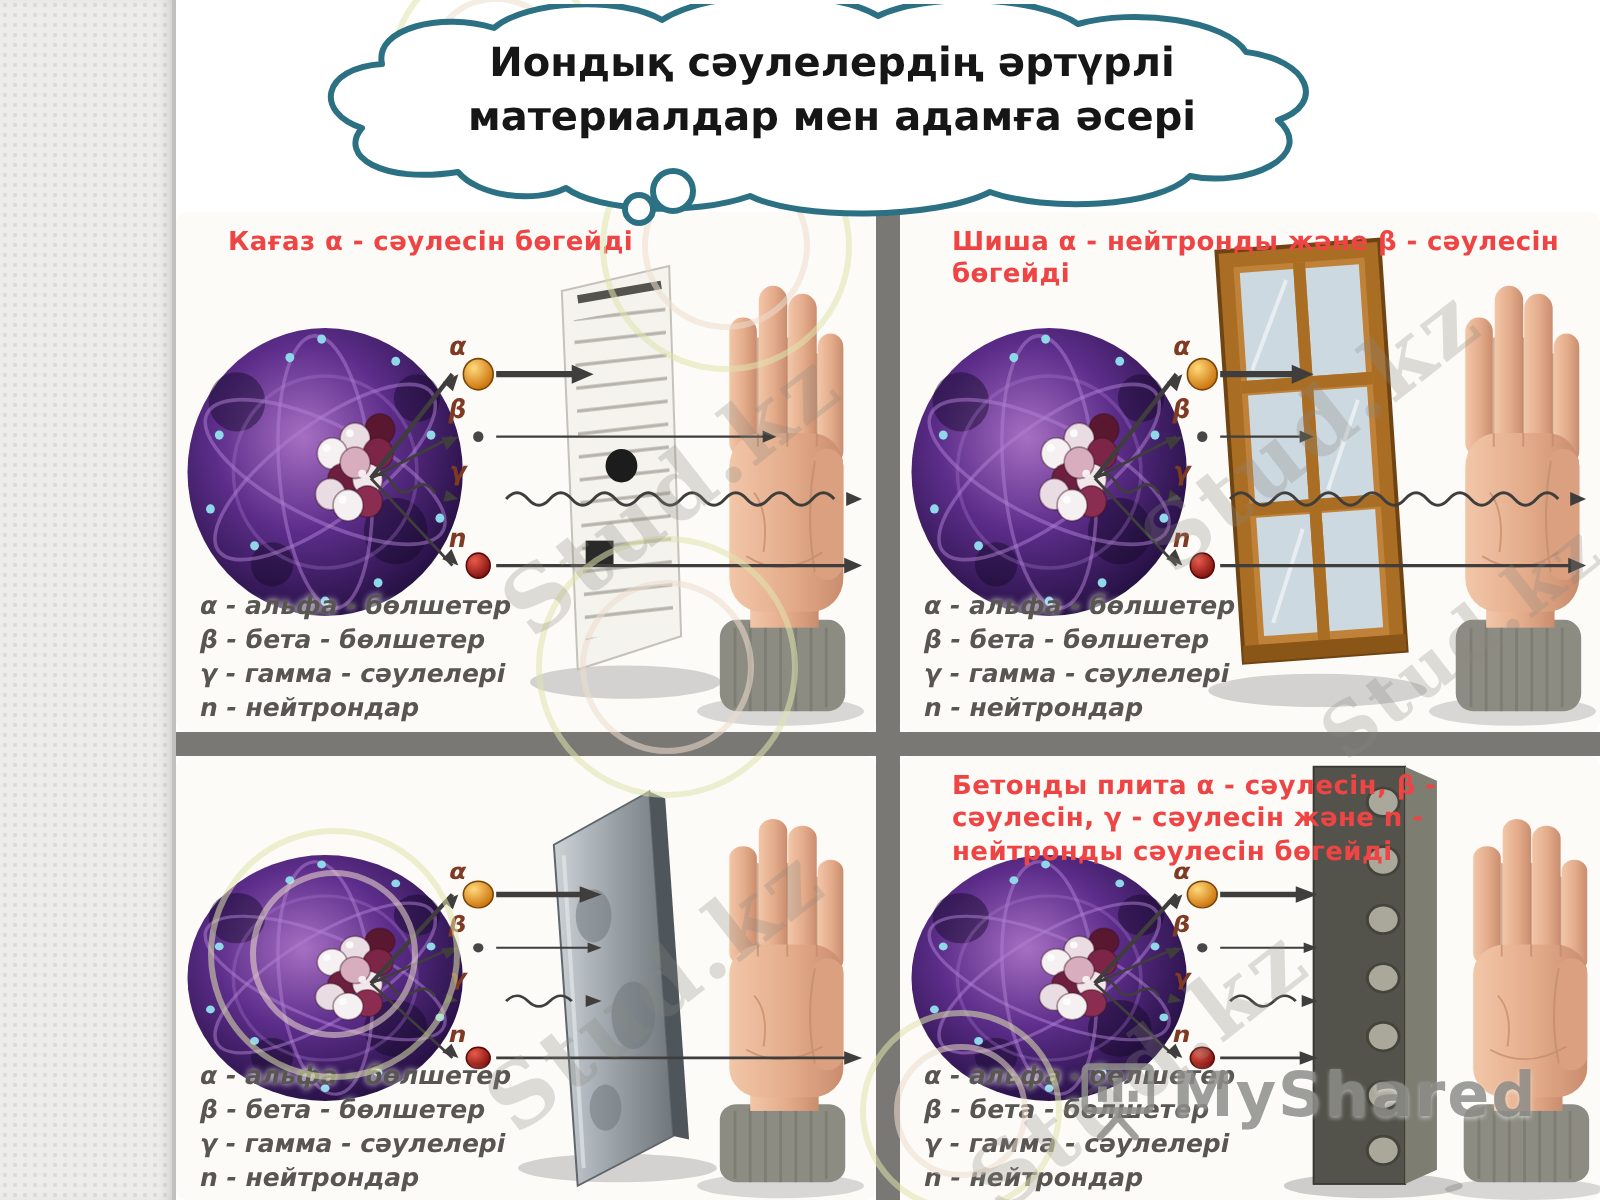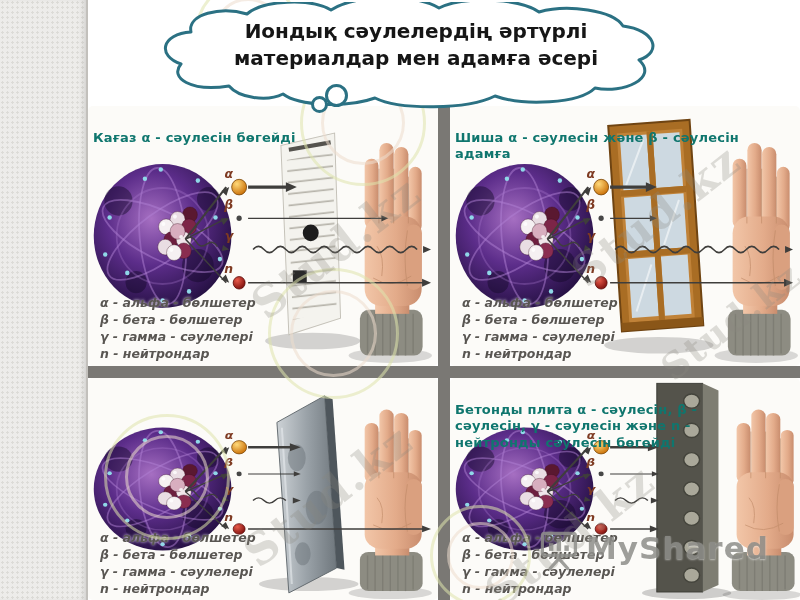--- a/index.html
+++ b/index.html
@@ -19,22 +19,22 @@
   .gutter-v{left:438px;top:106px;width:12px;height:494px;}
   .gutter-h{left:88px;top:366px;width:712px;height:12px;}
 
   .panel{position:absolute;background:#fcfbf8;border-radius:5px;z-index:1;overflow:hidden;}
   .panel-tl{left:88px;top:106px;width:350px;height:260px;}
   .panel-tr{left:450px;top:106px;width:350px;height:260px;}
   .panel-bl{left:88px;top:378px;width:350px;height:222px;}
   .panel-br{left:450px;top:378px;width:350px;height:222px;}
 
   .panel-art{position:absolute;left:0;top:0;width:100%;height:100%;z-index:1;}
-  .panel-title{position:absolute;left:5px;top:8px;max-width:310px;z-index:3;
-    font-size:13px;font-weight:bold;color:#0f766e;line-height:1.25;letter-spacing:.2px;margin-top:16px;}
+  .panel-title{position:absolute;left:26px;top:8px;max-width:310px;z-index:3;
+    font-size:13px;font-weight:bold;color:#ef4444;line-height:1.25;letter-spacing:.2px;}
   .legend{position:absolute;left:12px;bottom:4px;z-index:3;font-style:italic;}
   .panel-bl .legend,.panel-br .legend{bottom:3px;}
   .legend-line{font-size:12.5px;font-weight:bold;color:#595652;line-height:17px;
     text-shadow:0 0 3px rgba(255,255,255,.9);}
 
   
   .cloud{position:absolute;left:150px;top:2px;width:522px;height:108px;z-index:40;}
   .cloud svg{position:absolute;left:0;top:0;width:100%;height:100%;}
   .cloud-text{position:absolute;left:50px;right:40px;top:16px;z-index:2;text-align:center;
     font-size:20px;font-weight:bold;color:#161616;line-height:1.35;}
@@ -278,21 +278,21 @@
           <path d="M 166 138 q 5.5 -6 11 0 q 5.5 6 11 0 q 5.5 -6 11 0 q 5.5 6 11 0 q 5.5 -6 11 0 q 5.5 6 11 0 q 5.5 -6 11 0 q 5.5 6 11 0 q 5.5 -6 11 0 q 5.5 6 11 0 q 5.5 -6 11 0 q 5.5 6 11 0 q 5.5 -6 11 0 q 5.5 6 11 0 q 5.5 -6 11 0" stroke="#3f3e3c" stroke-width="1.5" fill="none"></path>
           <polygon points="0,0 -8,-3.36 -8,3.36" transform="translate(345 138) rotate(0)" fill="#3f3e3c"></polygon>
           <line x1="98" y1="128" x2="139" y2="170" stroke="#3f3e3c" stroke-width="1.4"></line>
           <polygon points="0,0 -8,-3.36 -8,3.36" transform="translate(142 170) rotate(43.66778014613036)" fill="#3f3e3c"></polygon>
           <circle cx="152" cy="170" r="6" fill="url(#gNeut)" stroke="#5c0a08" stroke-width="0.8"></circle>
           <text x="146" y="161" text-anchor="end" fill="#7e3a22" font-size="12.5" font-weight="bold" font-style="italic">n</text>
           <line x1="161" y1="170" x2="338" y2="170" stroke="#3f3e3c" stroke-width="1.5"></line>
           <polygon points="0,0 -9,-3.78 -9,3.78" transform="translate(345 170) rotate(0)" fill="#3f3e3c"></polygon>
         </g>
     </svg>
-    <div class="panel-title">Шиша α - сәулесін және β - сәулесін адамға</div>
+    <div class="panel-title">Шиша α - нейтронды және β - сәулесін бөгейді</div>
     <div class="legend">
       <div class="legend-line">α - альфа - бөлшетер</div>
       <div class="legend-line">β - бета - бөлшетер</div>
       <div class="legend-line">γ - гамма - сәулелері</div>
       <div class="legend-line">n - нейтрондар</div>
     </div>
   </div>
 
   <div class="panel panel-bl">
     <svg class="panel-art" viewBox="0 0 352 250" preserveAspectRatio="none">

